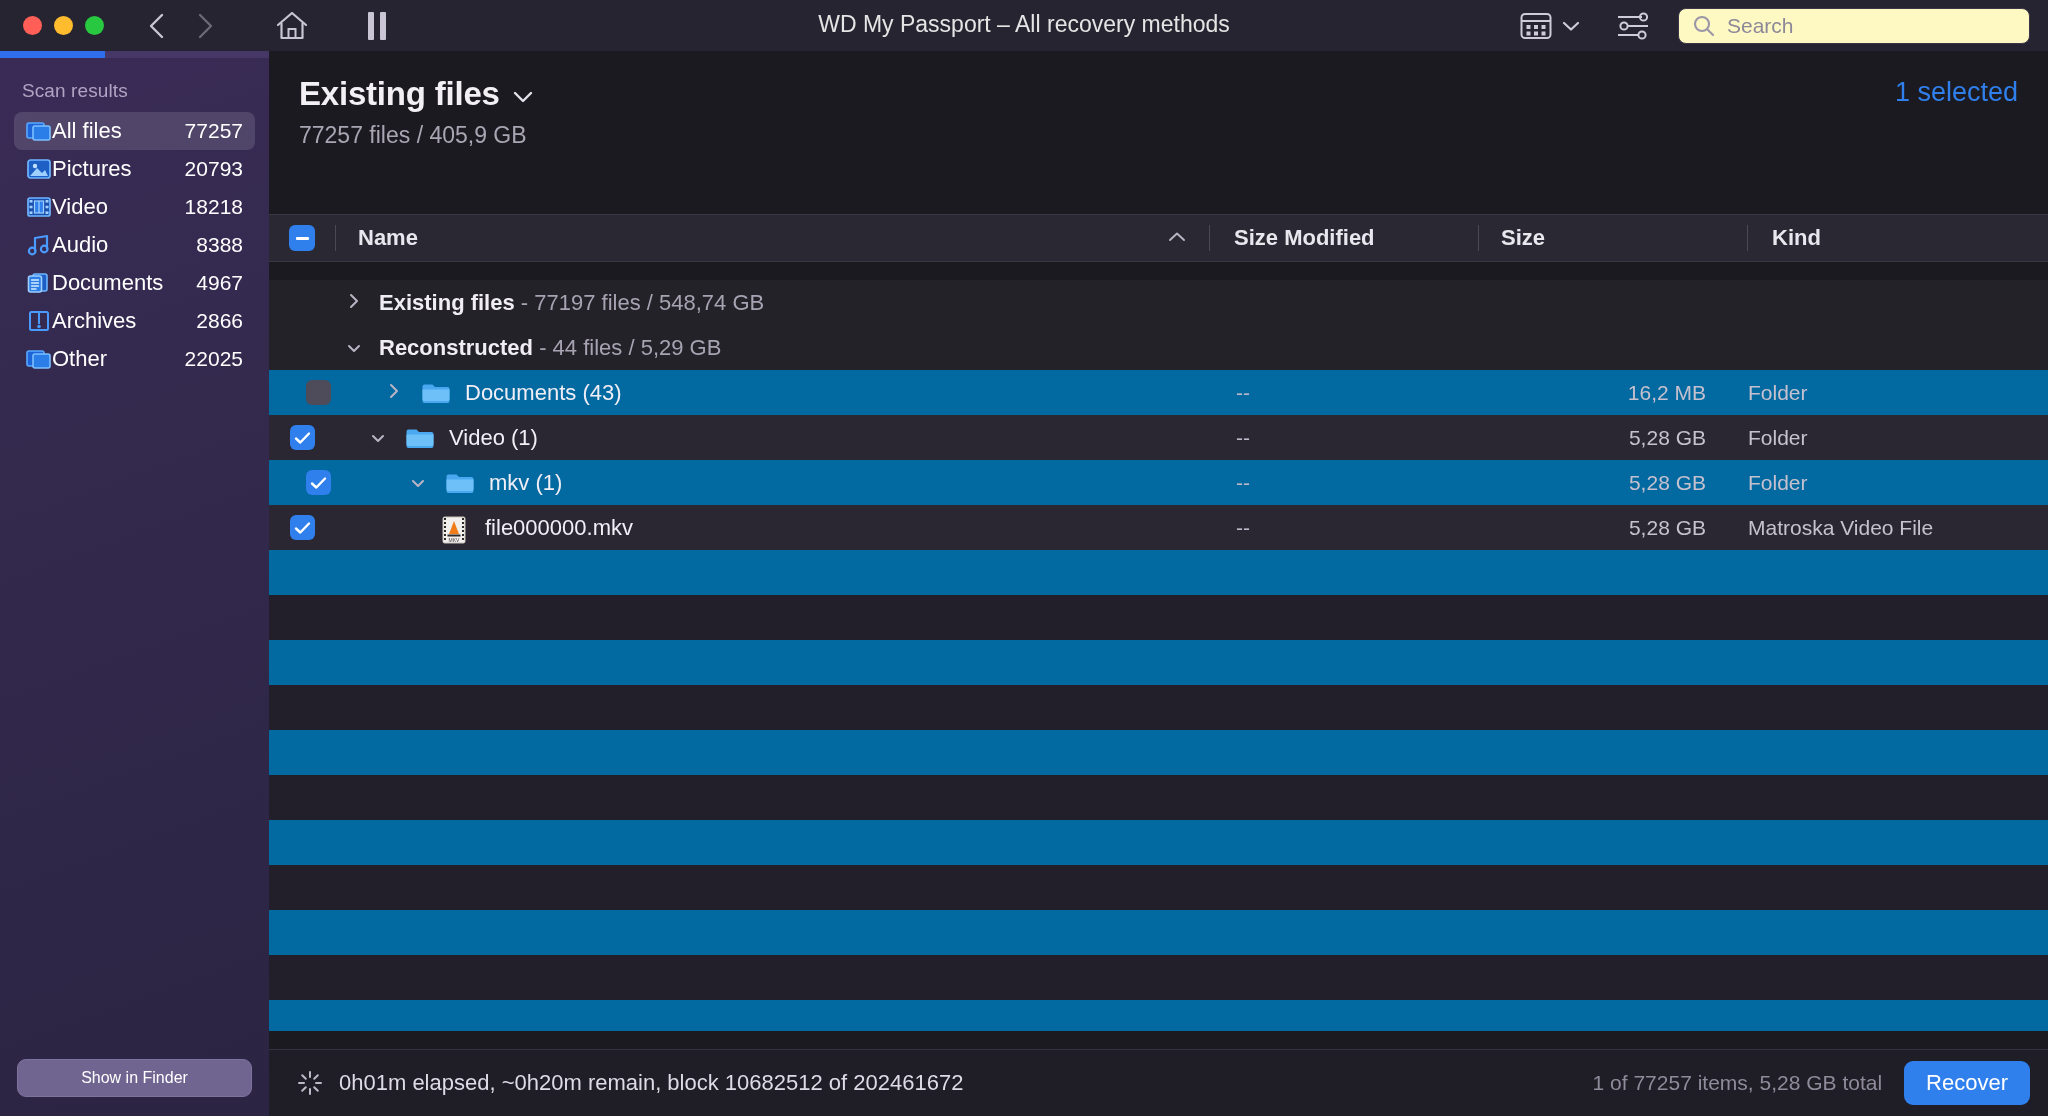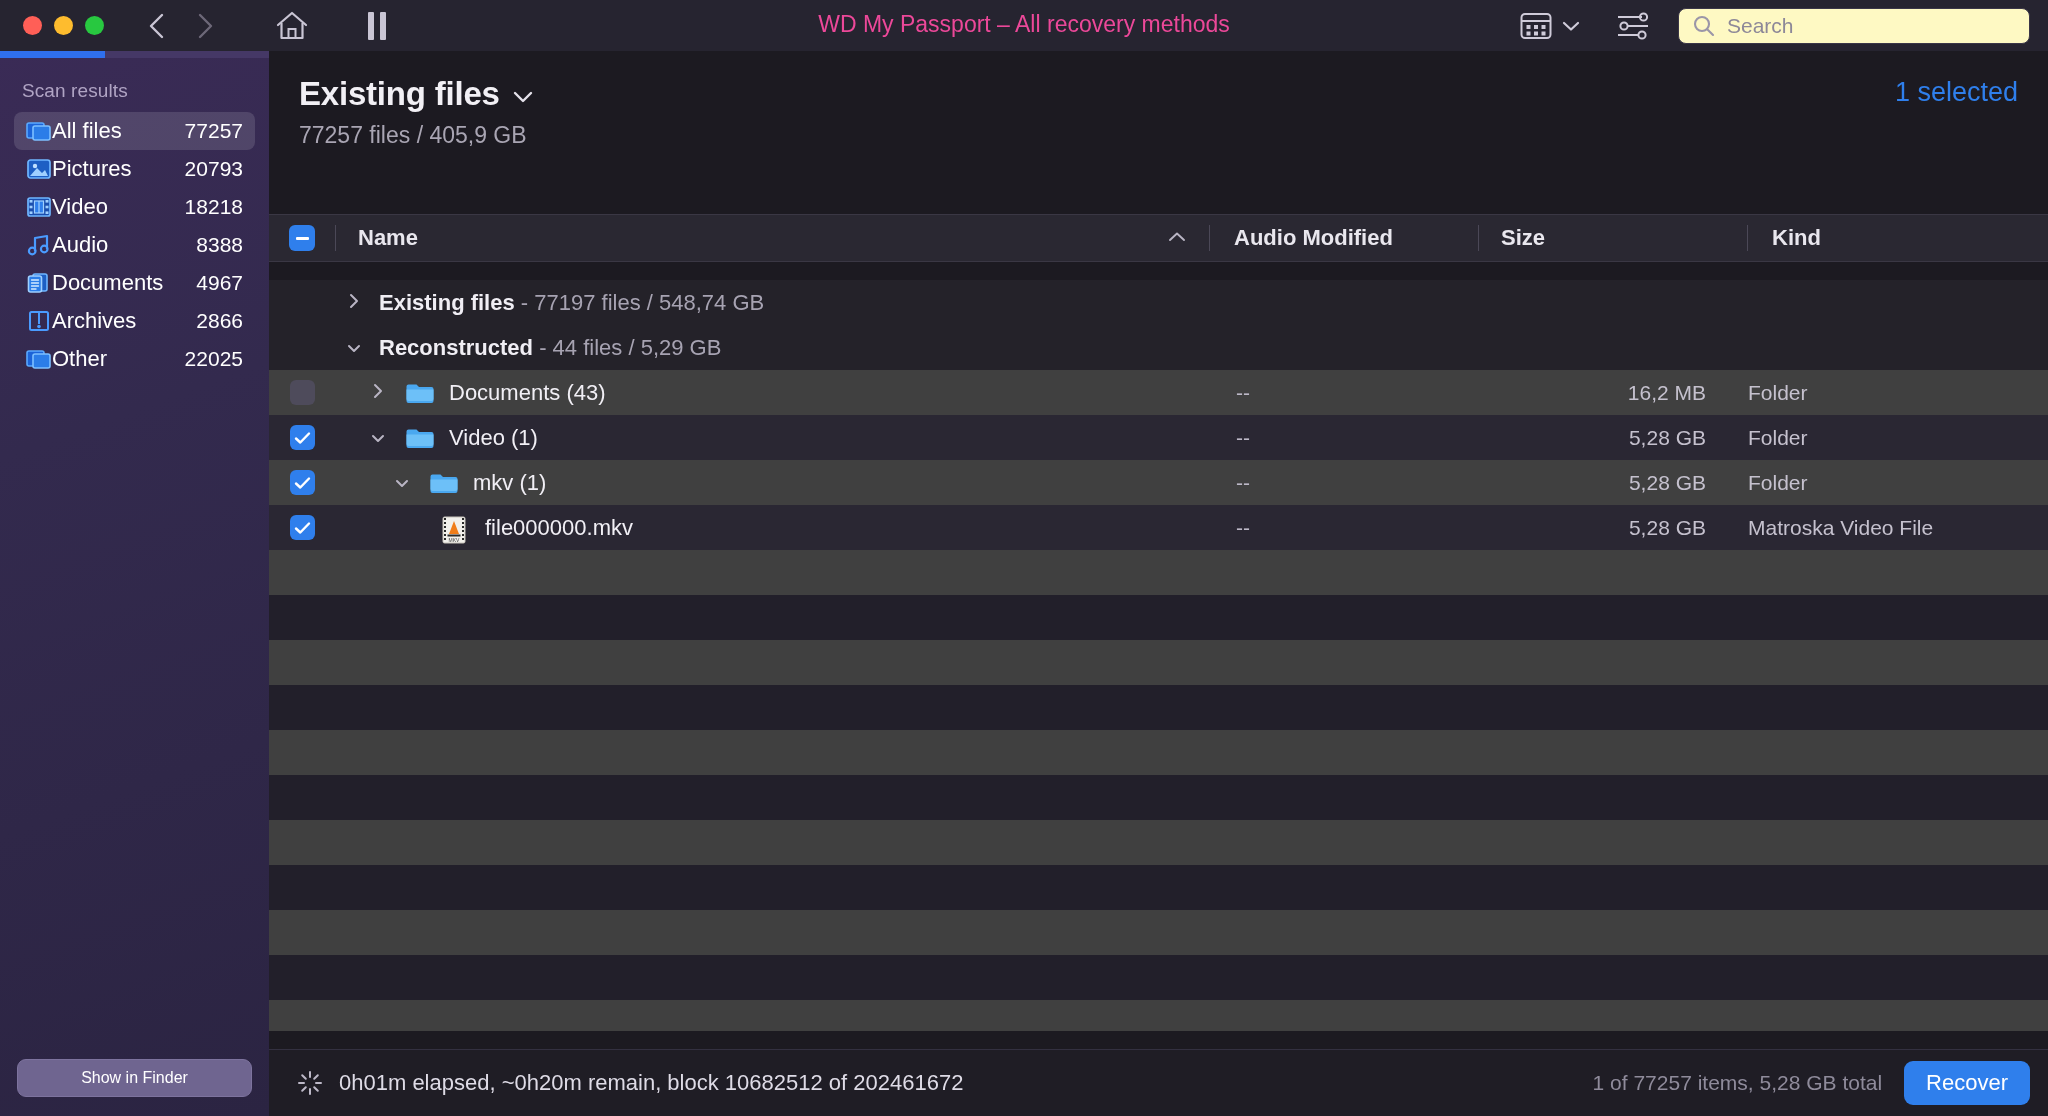--- a/index.html
+++ b/index.html
@@ -27,21 +27,21 @@
 
   .navbtns { display: flex; align-items: center; gap: 14px; margin-left: 36px; }
   .navbtn { width: 34px; height: 34px; display: flex; align-items: center; justify-content: center; cursor: default; }
   .homebtn { margin-left: 50px; width: 40px; height: 40px; display:flex; align-items:center; justify-content:center; }
   .pausebtn { margin-left: 56px; display: flex; gap: 6px; align-items: center; }
   .pausebar { width: 6px; height: 28px; background: #c9c5d4; border-radius: 1px; }
 
   .wintitle {
     position: absolute; left: 0; right: 0; top: 0; height: 48px;
     display: flex; align-items: center; justify-content: center;
-    font-size: 23px; color: #ec4899; font-weight: 400;
+    font-size: 23px; color: #e5e5e5; font-weight: 400;
     pointer-events: none;
   }
 
   .right-tools {
     position: absolute; right: 0; top: 0; height: 51px;
     display: flex; align-items: center; gap: 0px; padding-right: 18px;
   }
   .viewbtn { display: flex; align-items: center; gap: 10px; padding: 0 14px; }
   .tunebtn { padding: 0 22px; display:flex; align-items:center; }
   .searchbox {
@@ -119,21 +119,21 @@
   .tri-check {
     width: 26px; height: 26px; border-radius: 6px; background: #2f7fec;
     display: flex; align-items: center; justify-content: center;
   }
   .tri-check .bar { width: 13px; height: 3px; background: #fff; border-radius: 1px; }
 
   
   .tbody { flex: 1 1 auto; overflow: hidden; position: relative; }
   .row { height: 45px; display: flex; align-items: center; position: relative; }
   .row.group { background: #242229; }
-  .row.odd { background: #404040; }
+  .row.odd { background: #0369a1; padding-left: 16px; }
   .row.even { background: #221f2a; }
 
   .c-check { width: 66px; flex: 0 0 66px; display: flex; align-items: center; justify-content: center; }
   .c-name { flex: 1 1 auto; display: flex; align-items: center; min-width: 0; padding-left: 6px; }
   .c-date { width: 268px; flex: 0 0 268px; padding-left: 24px; color: #bdb9c8; font-size: 21px; }
   .c-size { width: 268px; flex: 0 0 268px; padding-left: 22px; color: #c5c1ce; font-size: 21px; text-align: right; padding-right: 42px; }
   .c-kind { flex: 0 0 auto; width: 300px; padding-left: 0px; color: #c5c1ce; font-size: 21px; }
 
   .disc { width: 26px; flex: 0 0 26px; text-align: center; color: #b9b5c4; font-size: 20px; line-height: 1; }
   .grouptext { color: #f0eef4; font-size: 22px; font-weight: 600; }
@@ -379,21 +379,21 @@
         <div class="th-name">
           <span class="th-label">Name</span>
           <span class="sortarrow">
             <svg width="20" height="12" viewBox="0 0 20 12">
                 <polyline points="3,9 10,2.5 17,9" fill="none" stroke="#b9b5c4" stroke-width="1.9" stroke-linecap="round" stroke-linejoin="round"></polyline>
               </svg>
           </span>
         </div>
         <div class="vsep"></div>
         <div class="th-date">
-          <span class="th-label">Audio Modified</span>
+          <span class="th-label">Size Modified</span>
         </div>
         <div class="vsep"></div>
         <div class="th-size">
           <span class="th-label">Size</span>
         </div>
         <div class="vsep"></div>
         <div class="th-kind">
           <span class="th-label">Kind</span>
         </div>
       </div>

